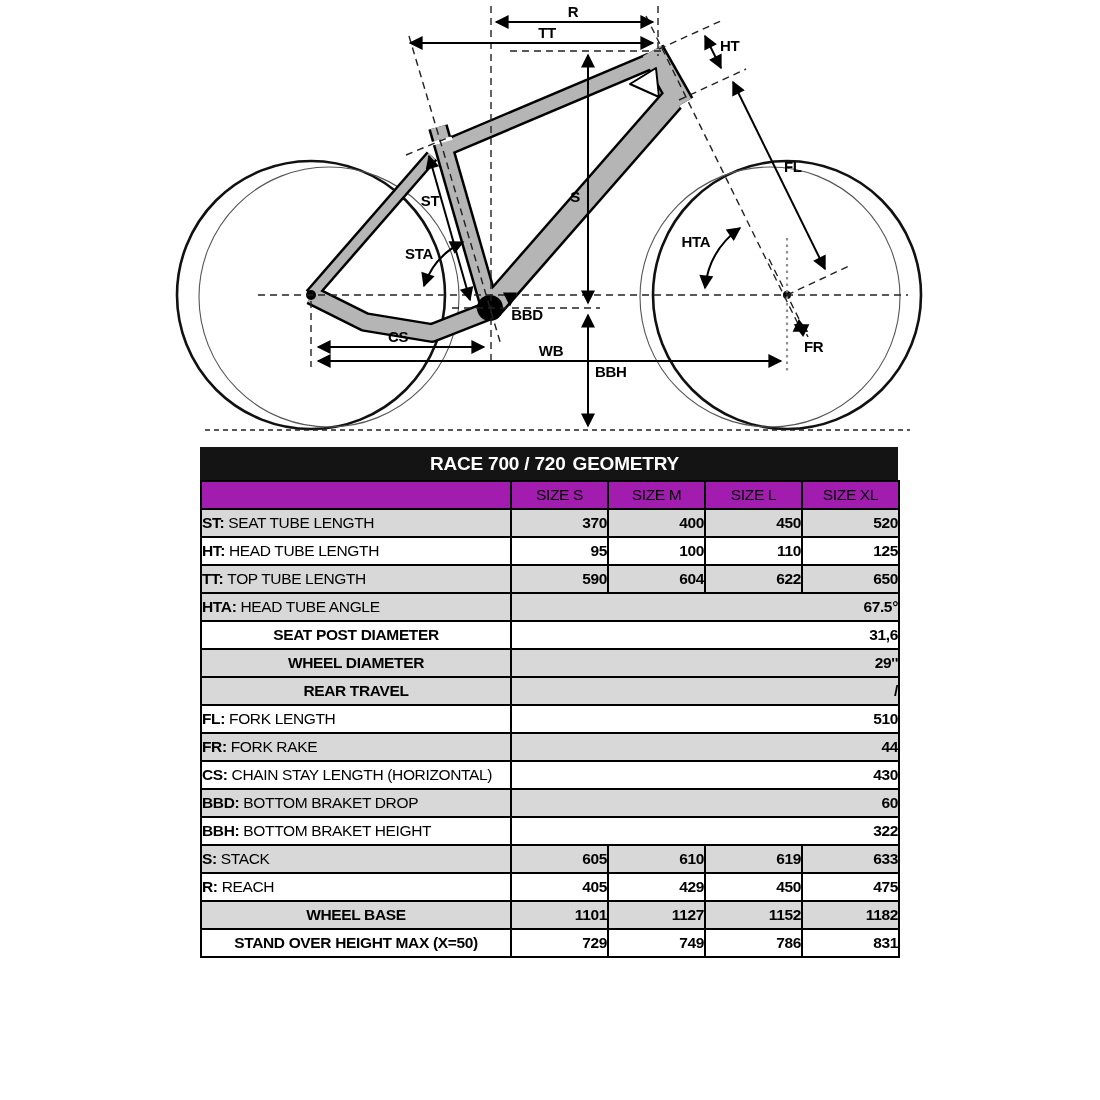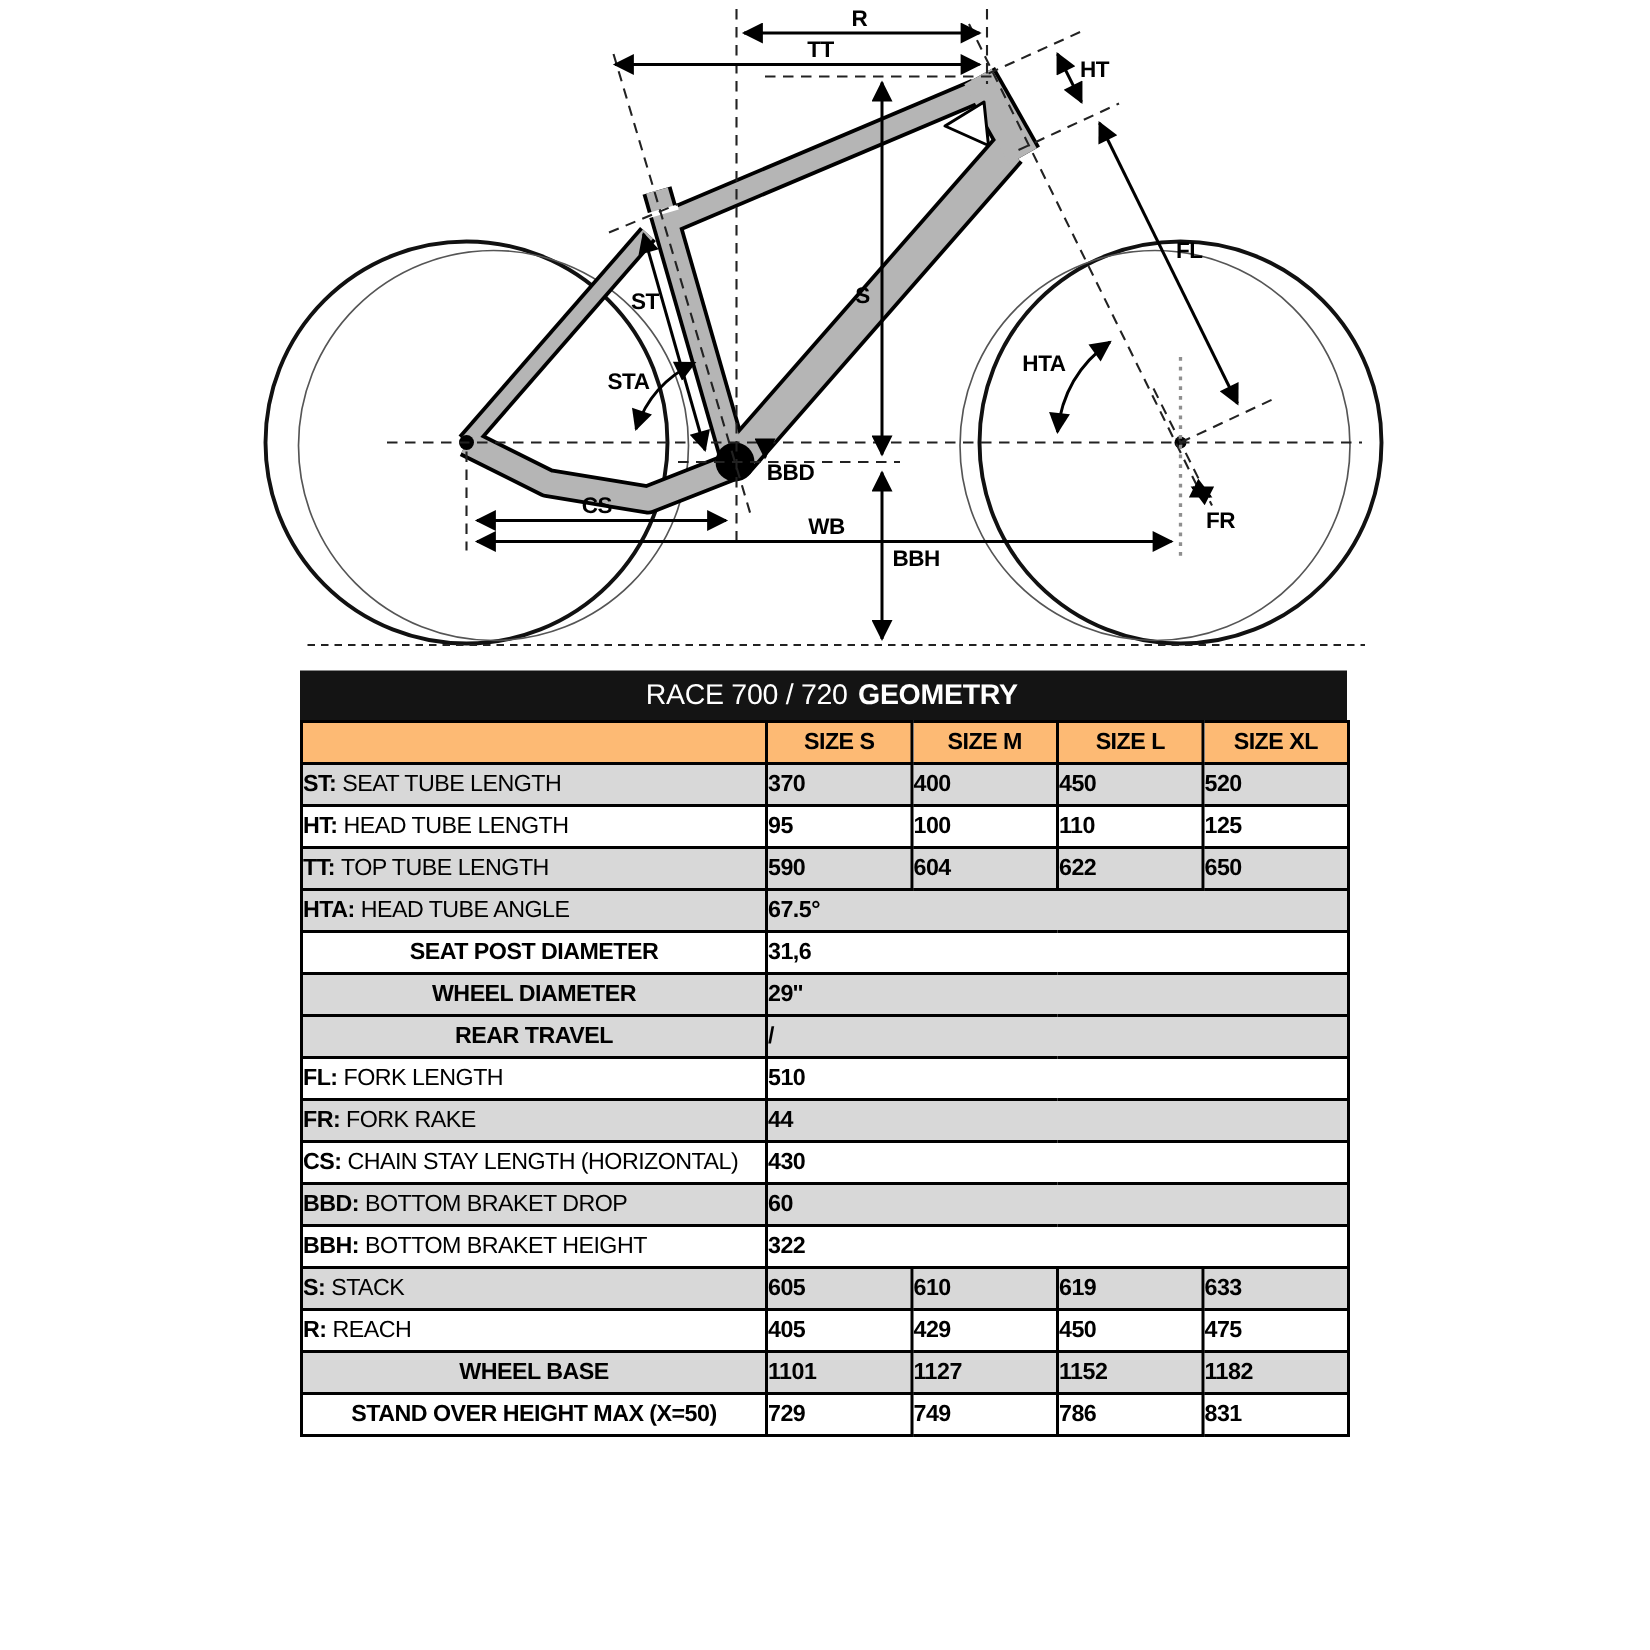--- a/index.html
+++ b/index.html
@@ -2,32 +2,32 @@
 <html><head>
 <meta charset="utf-8">
 <style>
   html,body{margin:0;padding:0;background:#fff;}
   .stage{position:relative;width:1100px;height:1100px;background:#fff;overflow:hidden;
          font-family:"Liberation Sans",sans-serif;}
   svg text{font-family:"Liberation Sans",sans-serif;font-weight:bold;font-size:15px;letter-spacing:-0.3px;fill:#000;}
   .tablewrap{position:absolute;left:200px;top:447px;width:698px;box-sizing:border-box;}
   .titlebar{box-sizing:border-box;width:698px;height:33px;background:#141414;color:#fff;
             display:flex;align-items:center;justify-content:center;font-size:19px;letter-spacing:-0.2px;}
-  .titlebar .t-bold{font-weight:normal;margin-left:11px;}
+  .titlebar .t-bold{font-weight:bold;margin-left:11px;}
   .titlebar .t-reg{font-weight:bold;margin-left:7px;}
   table.geo{border-collapse:collapse;table-layout:fixed;width:698px;}
   table.geo col.c0{width:310px;}
   table.geo col.cs{width:97px;}
   table.geo th, table.geo td{border:2px solid #000;height:28px;padding:0;font-size:15.5px;
       letter-spacing:-0.35px;white-space:nowrap;overflow:hidden;box-sizing:border-box;}
-  table.geo th{background:#fdba74;font-weight:bold;text-align:center;}
+  table.geo th{background:#a21caf;font-weight:normal;text-align:center;}
   td.lbl{text-align:left;padding-left:8px;font-weight:normal;background:inherit;}
   td.lbl .pfx{font-weight:bold;}
   td.lbl.allbold{font-weight:bold;text-align:center;}
-  td.val{text-align:left;font-weight:bold;}
+  td.val{text-align:right;font-weight:bold;}
   tr.shade{background:#d8d8d8;padding-left:20px;}
   tr.plain{background:#ffffff;}
 </style>
 </head>
 <body>
 
 <div class="stage">
 
   <svg class="diagram" width="1100" height="446" viewBox="0 0 1100 446" style="position:absolute;left:0;top:0;">
     <defs>

